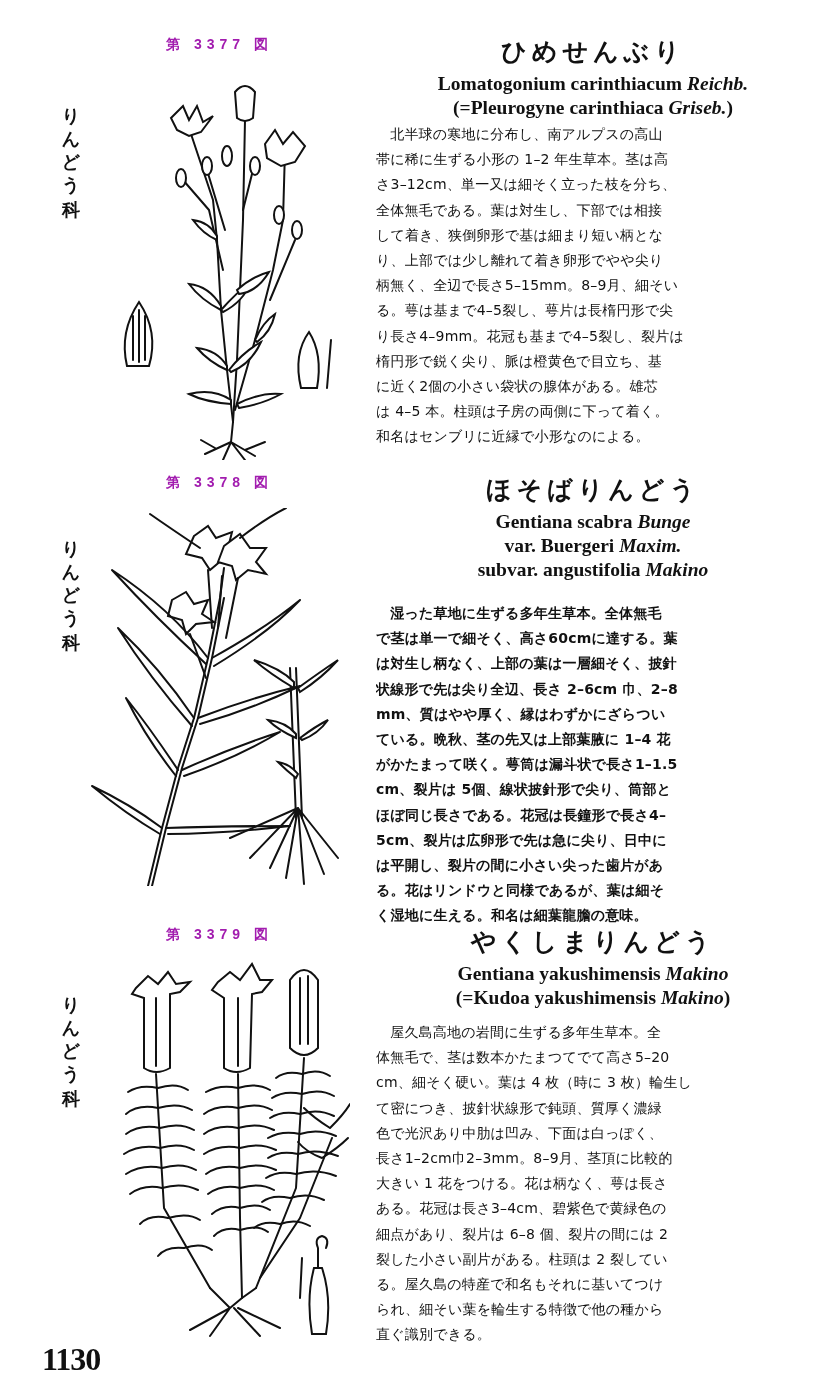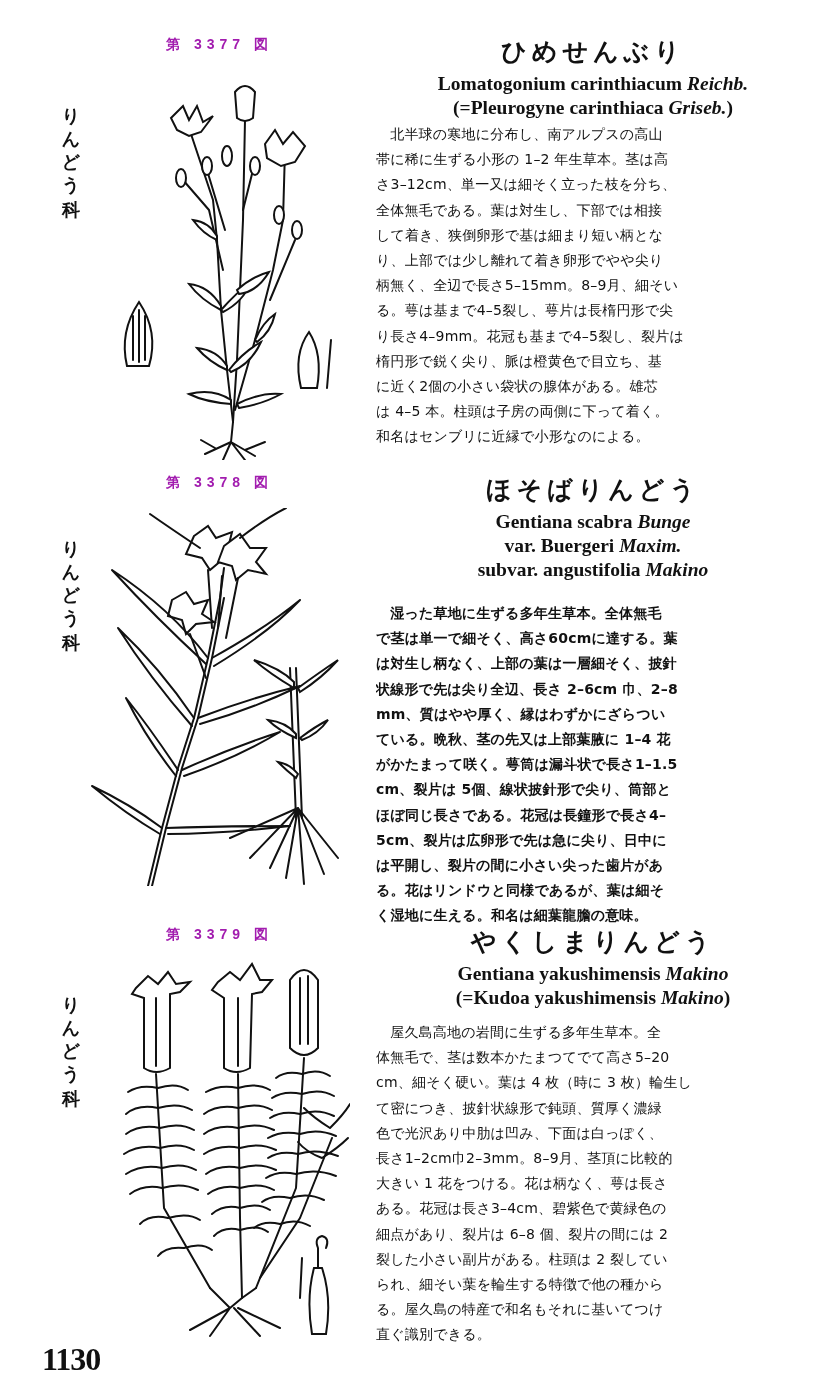--- a/index.html
+++ b/index.html
@@ -259,20 +259,20 @@
       <span class="line">　屋久島高地の岩間に生ずる多年生草本。全</span>
       <span class="line">体無毛で、茎は数本かたまつてでて高さ5–20</span>
       <span class="line">cm、細そく硬い。葉は 4 枚（時に 3 枚）輪生し</span>
       <span class="line">て密につき、披針状線形で鈍頭、質厚く濃緑</span>
       <span class="line">色で光沢あり中肋は凹み、下面は白っぽく、</span>
       <span class="line">長さ1–2cm巾2–3mm。8–9月、茎頂に比較的</span>
       <span class="line">大きい 1 花をつける。花は柄なく、萼は長さ</span>
       <span class="line">ある。花冠は長さ3–4cm、碧紫色で黄緑色の</span>
       <span class="line">細点があり、裂片は 6–8 個、裂片の間には 2</span>
       <span class="line">裂した小さい副片がある。柱頭は 2 裂してい</span>
+      <span class="line">る。屋久島の特産で和名もそれに基いてつけ</span>
       <span class="line">られ、細そい葉を輪生する特徴で他の種から</span>
-      <span class="line">る。屋久島の特産で和名もそれに基いてつけ</span>
       <span class="line">直ぐ識別できる。</span>
     </div>
   </div>
 </div>
 
 <div class="page-number">1130</div>
 
 </body></html>

